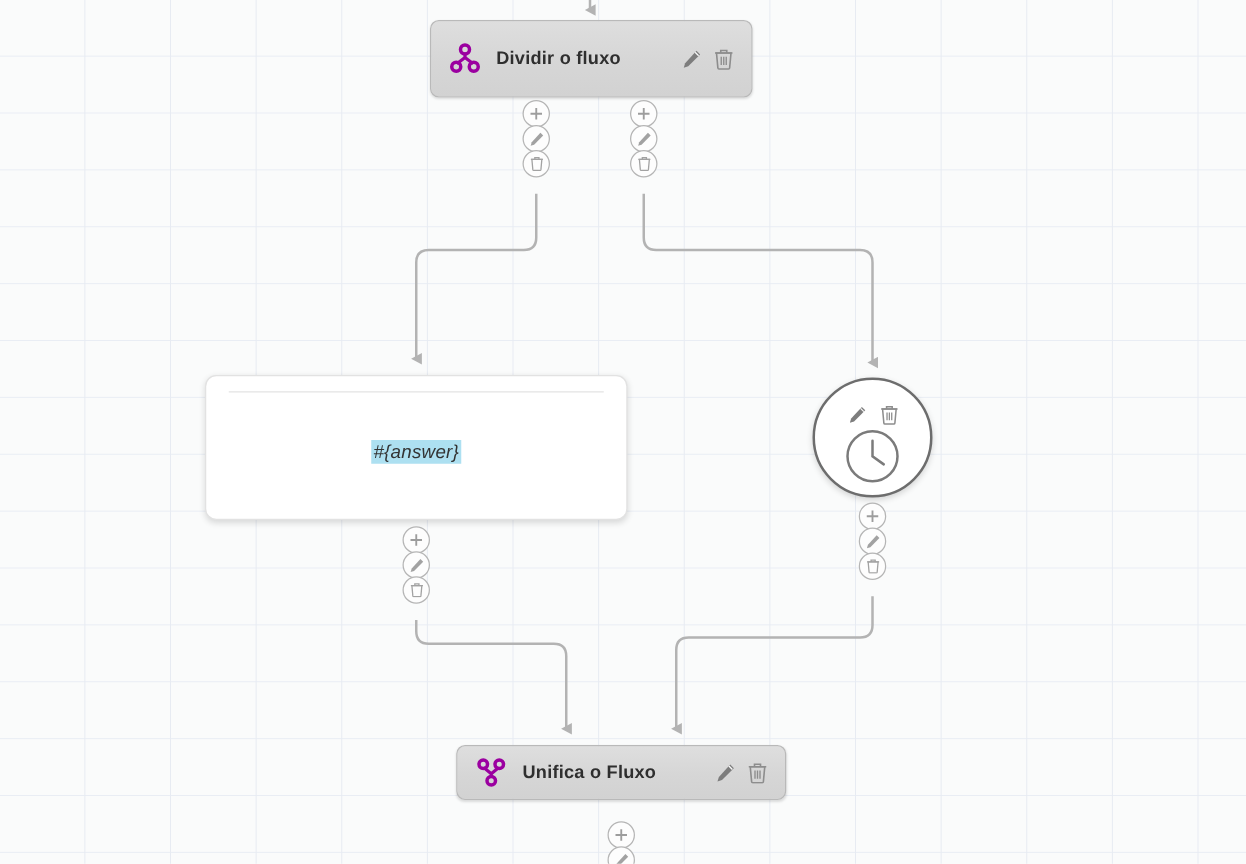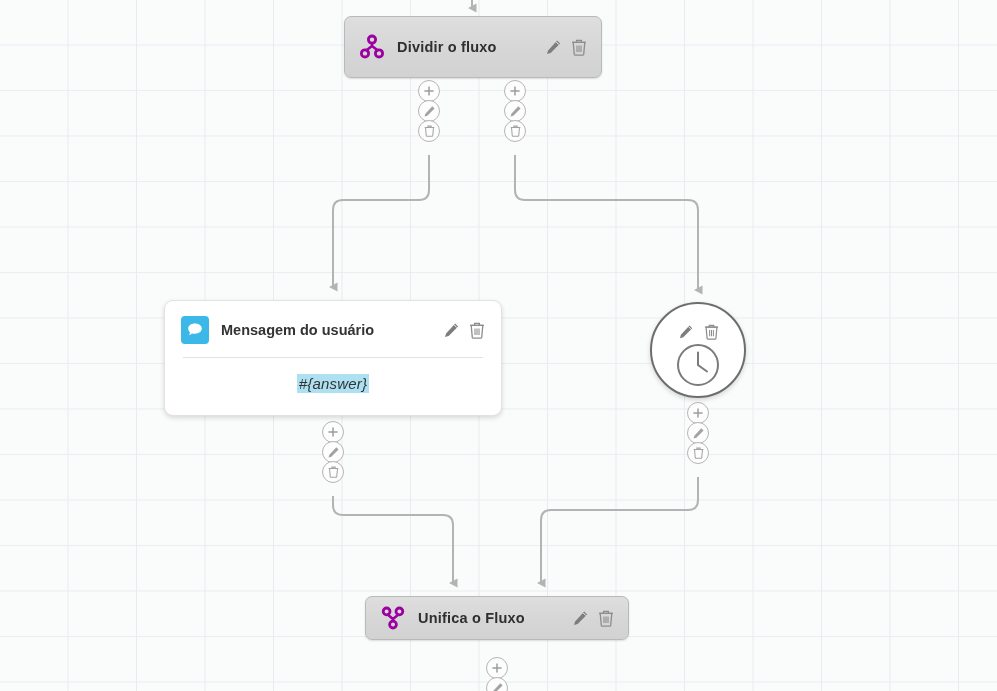--- a/index.html
+++ b/index.html
@@ -260,43 +260,20 @@
     </div>
     <div class="handle-btn">
       <svg width="11" height="12" viewBox="0 0 16 17">
         <path d="M2.2,3.4 L13.8,3.4 L12.7,15.4 Q12.6,16.2 11.8,16.2 L4.2,16.2 Q3.4,16.2 3.3,15.4 Z" fill="none" stroke="#a2a2a2" stroke-width="1.5"></path>
         <path d="M1,3.4 L15,3.4 M5.6,3.4 L5.6,1.4 L10.4,1.4 L10.4,3.4" stroke="#a2a2a2" stroke-width="1.5" fill="none"></path>
       </svg>
     </div>
   </div>
 
   <div class="node node-card" style="left:164px; top:300px; width:338px; height:116px;">
-    <div class="card-head">
-      <span class="icon-badge chat">
-        <svg width="18" height="18" viewBox="0 0 18 18">
-          <path d="M9,2.4 C13,2.4 15.8,4.6 15.8,7.6 C15.8,10.6 13,12.8 9,12.8 C8,12.8 7.1,12.7 6.3,12.4 L3.2,14.2 L4,11.4 C2.8,10.4 2.2,9.1 2.2,7.6 C2.2,4.6 5,2.4 9,2.4 Z" fill="#ffffff"></path>
-        </svg>
-      </span>
-      <span class="node-title">Mensagem do usuário</span>
-      <span class="tools">
-        <span class="tool-icon">
-          <svg width="17" height="17" viewBox="0 0 17 17">
-            <path d="M12.2,1.6 L15.1,4.5 L5.6,14 L2,15.1 L3.1,11.5 Z" fill="#7d7d7d"></path>
-            <path d="M11.1,2.8 L13.9,5.6" stroke="#fafafa" stroke-width="1" fill="none"></path>
-          </svg>
-        </span>
-        <span class="tool-icon">
-          <svg width="16" height="17" viewBox="0 0 16 17">
-            <path d="M2.2,3.4 L13.8,3.4 L12.7,15.4 Q12.6,16.2 11.8,16.2 L4.2,16.2 Q3.4,16.2 3.3,15.4 Z" fill="none" stroke="#8d8d8d" stroke-width="1.3"></path>
-            <path d="M1,3.4 L15,3.4 M5.6,3.4 L5.6,1.4 L10.4,1.4 L10.4,3.4" stroke="#8d8d8d" stroke-width="1.3" fill="none"></path>
-            <path d="M6,6.4 L6,13 M8,6.4 L8,13 M10,6.4 L10,13" stroke="#8d8d8d" stroke-width="1.1"></path>
-          </svg>
-        </span>
-      </span>
-    </div>
     <div class="card-rule"></div>
     <div class="card-body">
       <span class="answer-token">#{answer}</span>
     </div>
   </div>
 
   <div class="handle-stack" style="left:322px; top:421px;">
     <div class="handle-btn">
       <svg width="12" height="12" viewBox="0 0 12 12">
           <path d="M6,1.4 L6,10.6 M1.4,6 L10.6,6" stroke="#9d9d9d" stroke-width="1.5"></path>

